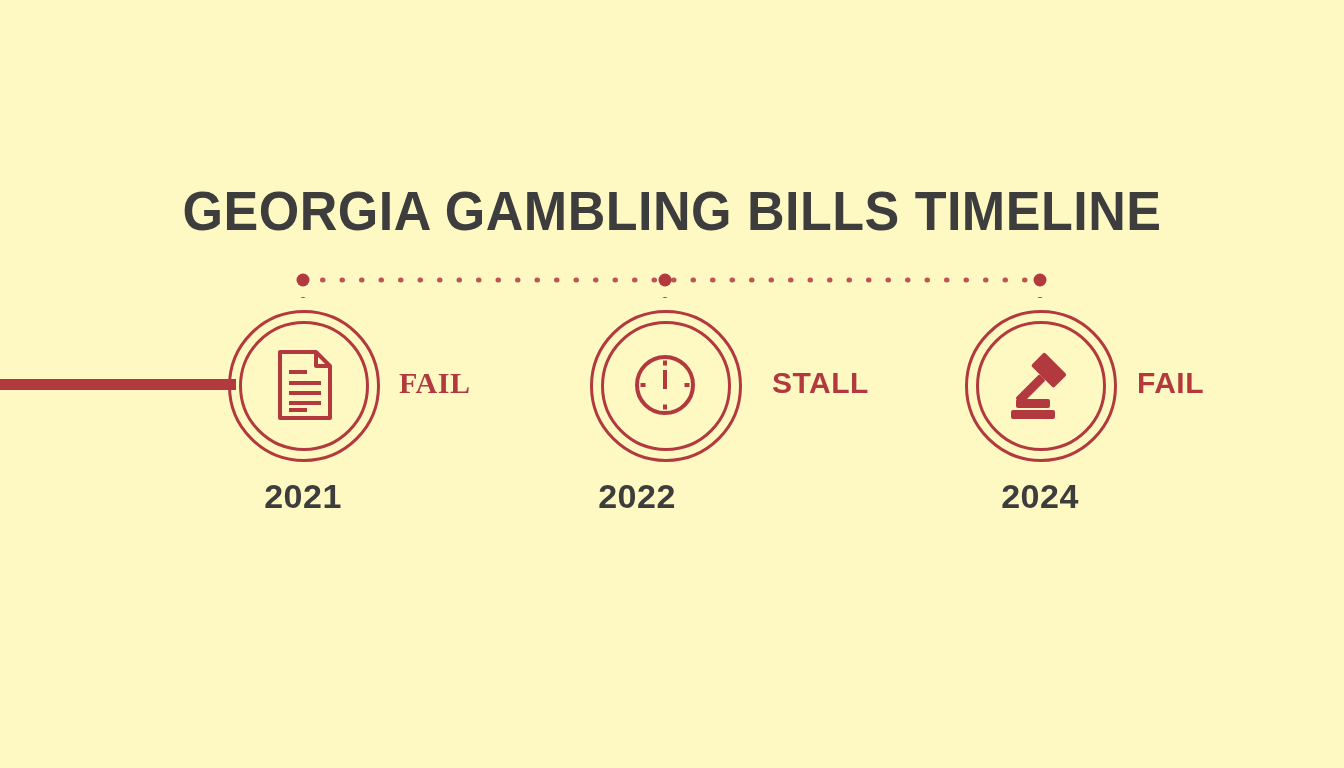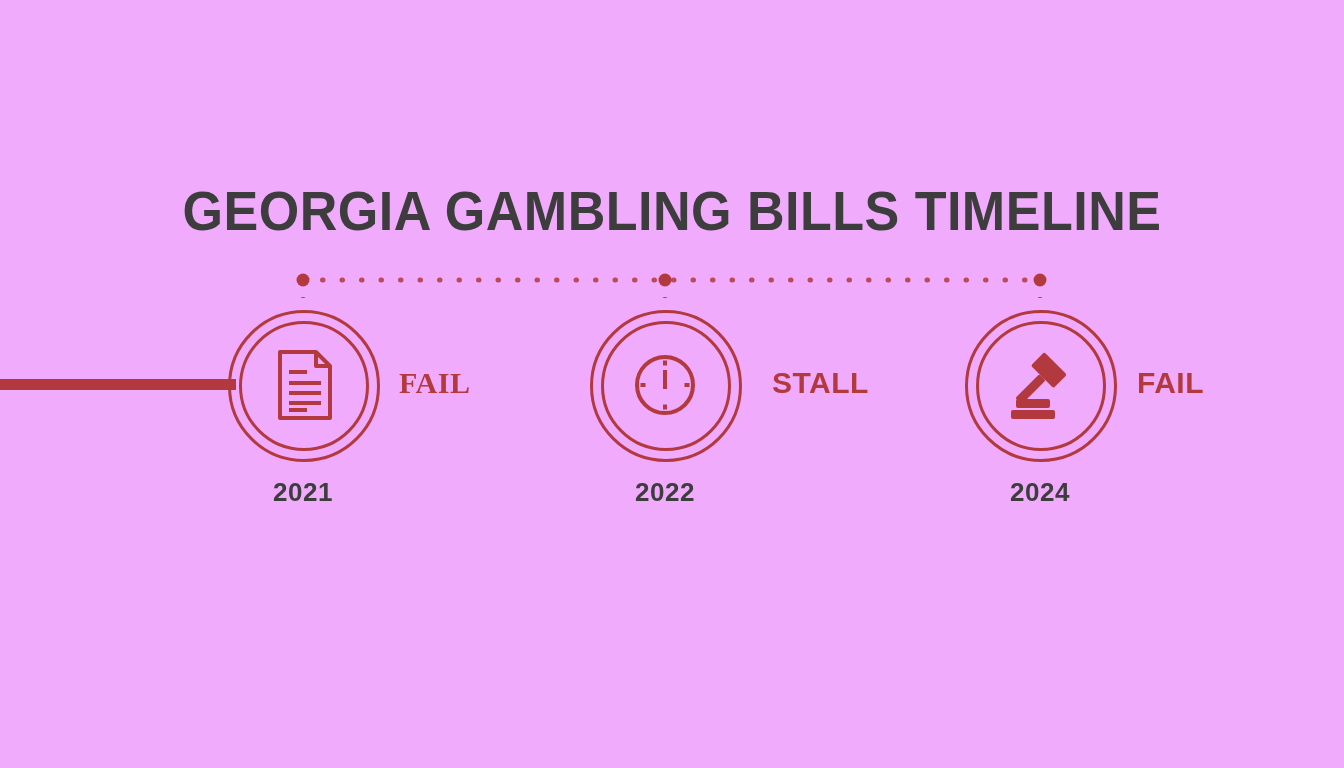--- a/index.html
+++ b/index.html
@@ -4,21 +4,21 @@
 <style>
   html, body {
     margin: 0;
     padding: 0;
     background: #ffffff;
   }
   #canvas {
     position: relative;
     width: 1344px;
     height: 768px;
-    background: #f0abfc;
+    background: #fef9c3;
     overflow: hidden;
     font-family: "Liberation Sans", sans-serif;
   }
 
   
   #title {
     position: absolute;
     top: 178px;
     left: 0;
     width: 1344px;
@@ -102,21 +102,21 @@
     white-space: nowrap;
   }
 
   
   .year-label {
     position: absolute;
     top: 477px;
     width: 150px;
     text-align: center;
     font-family: "Liberation Sans", sans-serif;
-    font-size: 26px;
+    font-size: 34px;
     font-weight: bold;
     color: #3d3d3d;
     letter-spacing: 0.5px;
   }
 </style>
 </head>
 <body>
 
 <div id="canvas">
 
@@ -160,21 +160,21 @@
         <circle cx="37" cy="37" r="28" fill="none" stroke="#b2393e" stroke-width="4"></circle>
         <line x1="37" y1="22" x2="37" y2="41" stroke="#b2393e" stroke-width="4" stroke-linecap="butt"></line>
         <rect x="35" y="12.5" width="4" height="5" fill="#b2393e"></rect>
         <rect x="35" y="56.5" width="4" height="5" fill="#b2393e"></rect>
         <rect x="12.5" y="35" width="5" height="4" fill="#b2393e"></rect>
         <rect x="56.5" y="35" width="5" height="4" fill="#b2393e"></rect>
       </svg>
     </div>
   </div>
   <div class="status-label" style="left:772px;">STALL</div>
-  <div class="year-label" style="left:590px;">2022</div>
+  <div class="year-label" style="left:562px;">2022</div>
 
   <div class="milestone" style="left:965px;">
     <div class="ring-outer"></div>
     <div class="ring-inner"></div>
     <div class="icon-wrap">
       <svg width="80" height="80" viewBox="0 0 80 80" xmlns="http://www.w3.org/2000/svg">
         <g transform="rotate(45 40 34)">
           <rect x="24" y="12" width="32" height="19" rx="2" fill="#b2393e"></rect>
           <rect x="36" y="31" width="9" height="34" rx="2" fill="#b2393e"></rect>
         </g>

